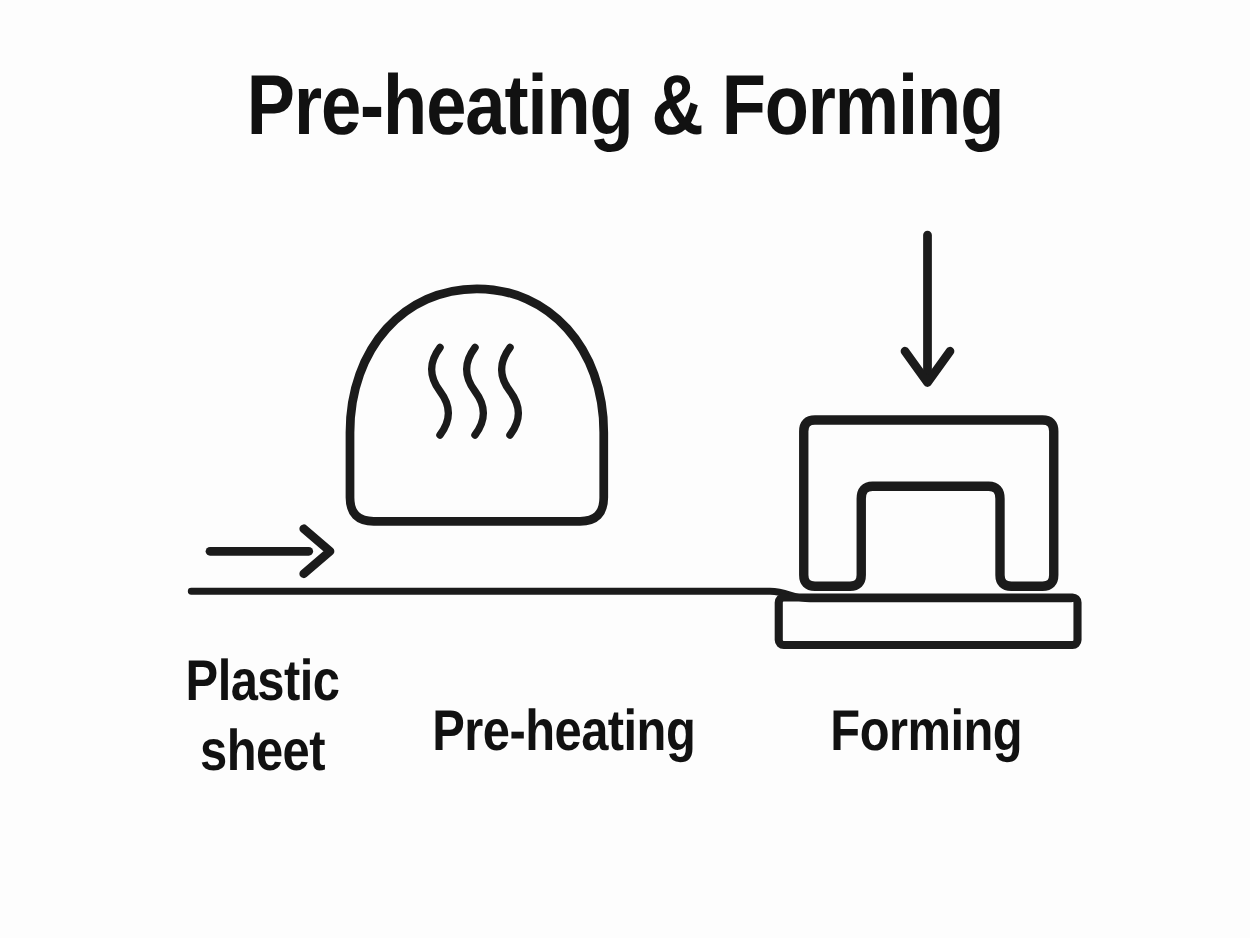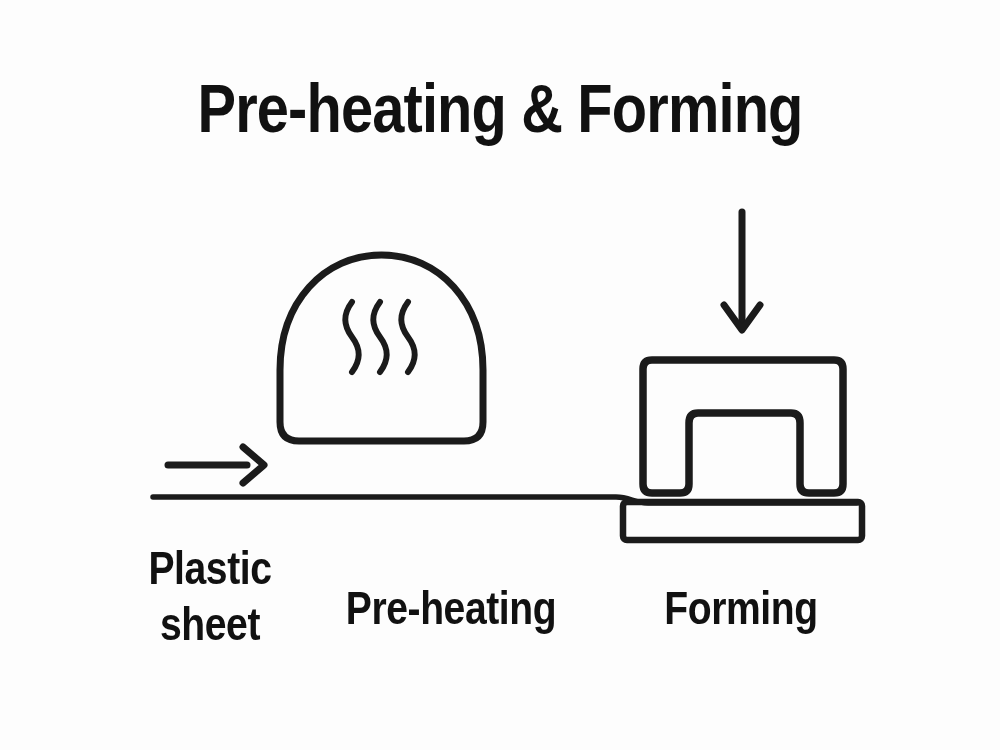--- a/index.html
+++ b/index.html
@@ -10,21 +10,21 @@
   *{margin:0;padding:0;box-sizing:border-box;}
   html,body{width:1000px;height:750px;}
   body{
     background:var(--background);
     font-family:"Liberation Sans", sans-serif;
     color:var(--text);
     overflow:hidden;
   }
   .stage{
     position:relative;
-    width:1000px;height:716px;margin-top:24px;
+    width:1000px;height:716px;
   }
   .title{
     position:absolute;
     top:50px;left:0;width:1000px;
     text-align:center;
     font-size:68px;
     font-weight:700;
     letter-spacing:-1px;
     line-height:1;
     transform:scaleX(0.85);

